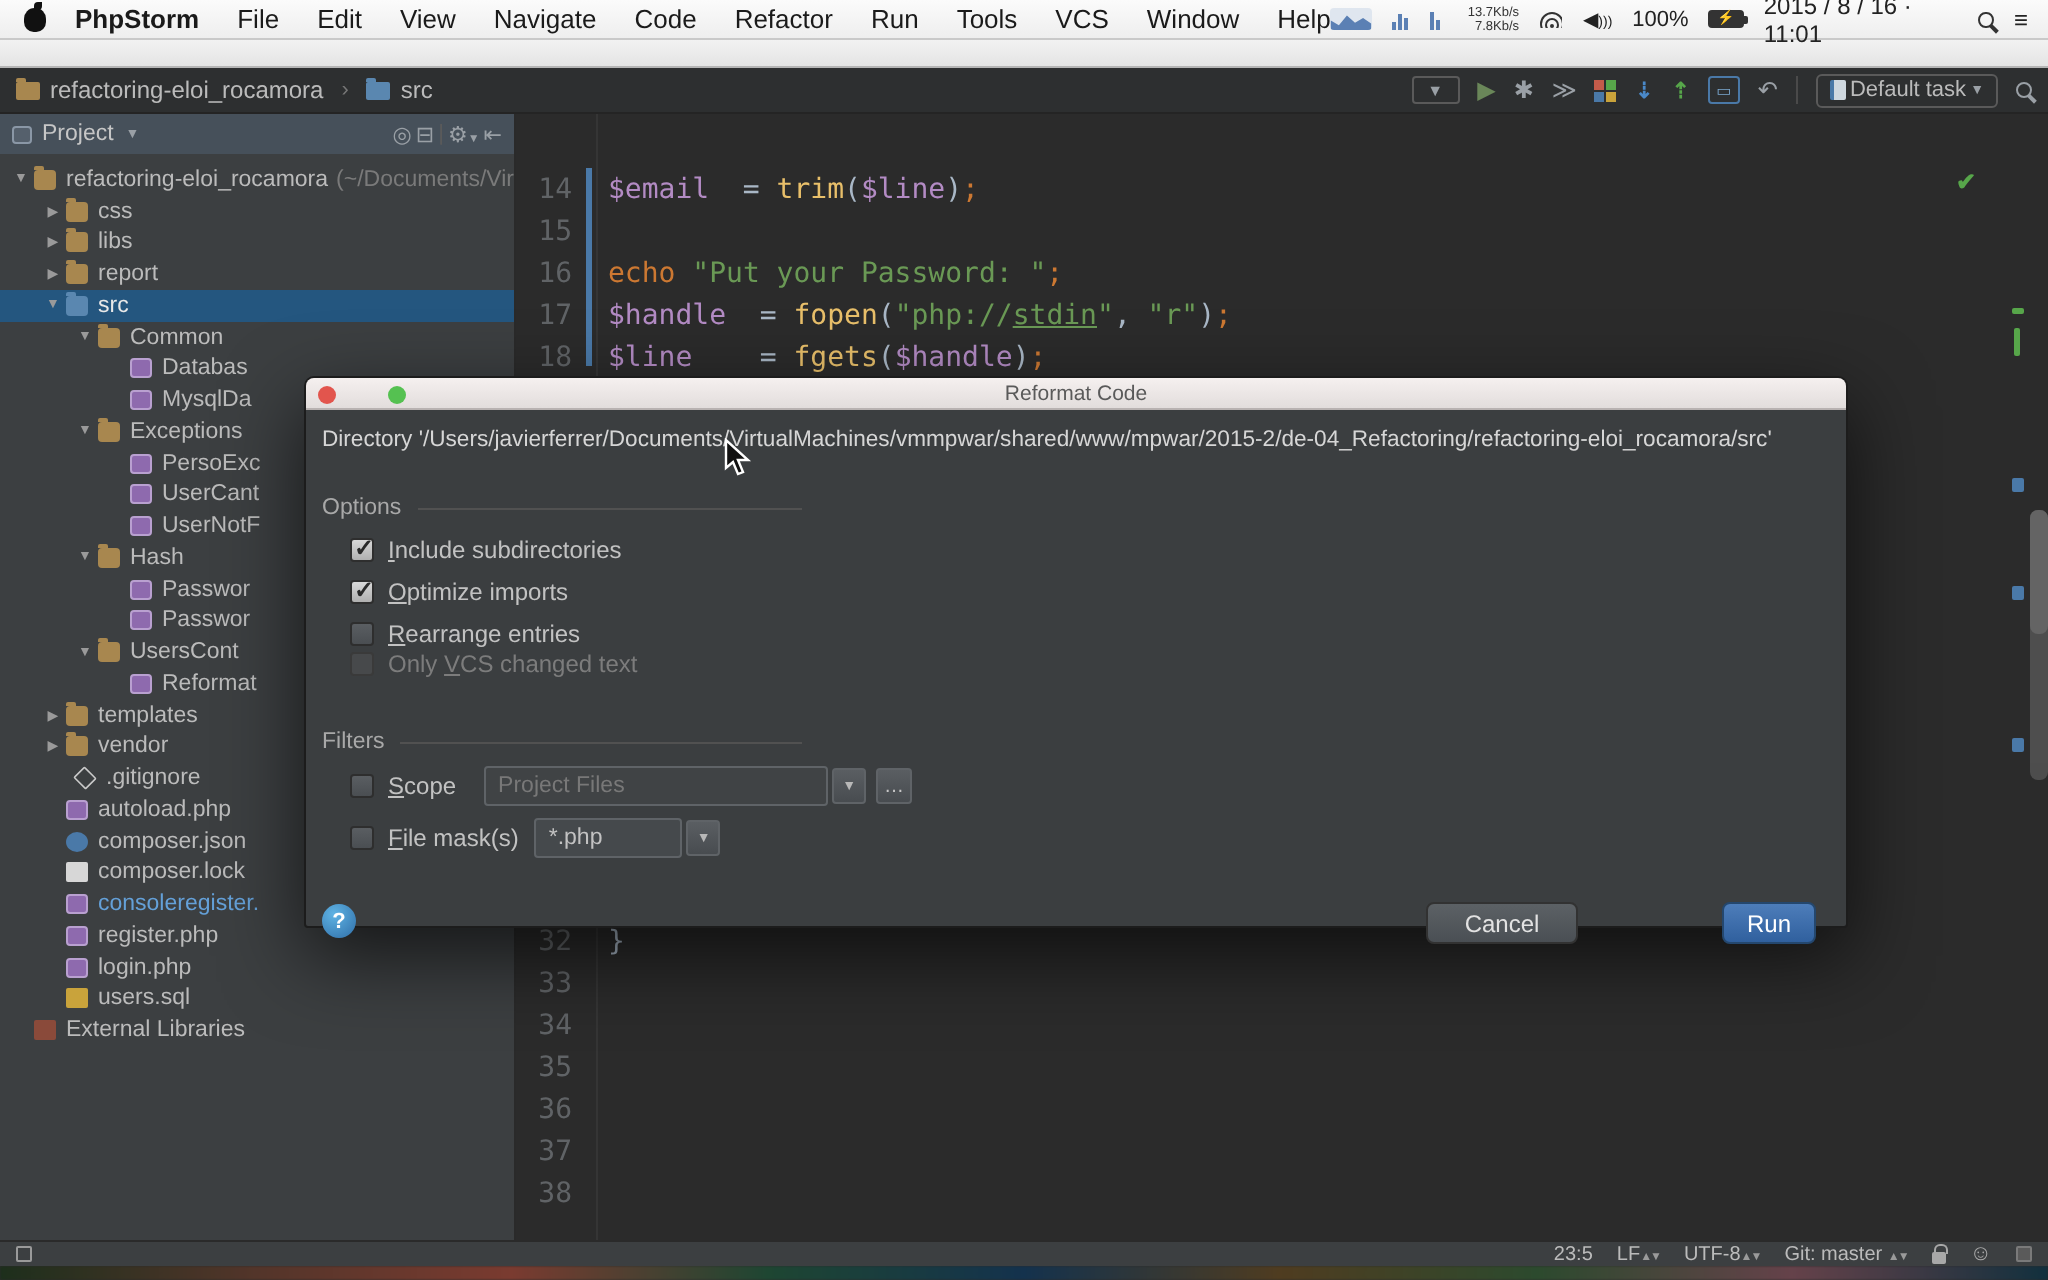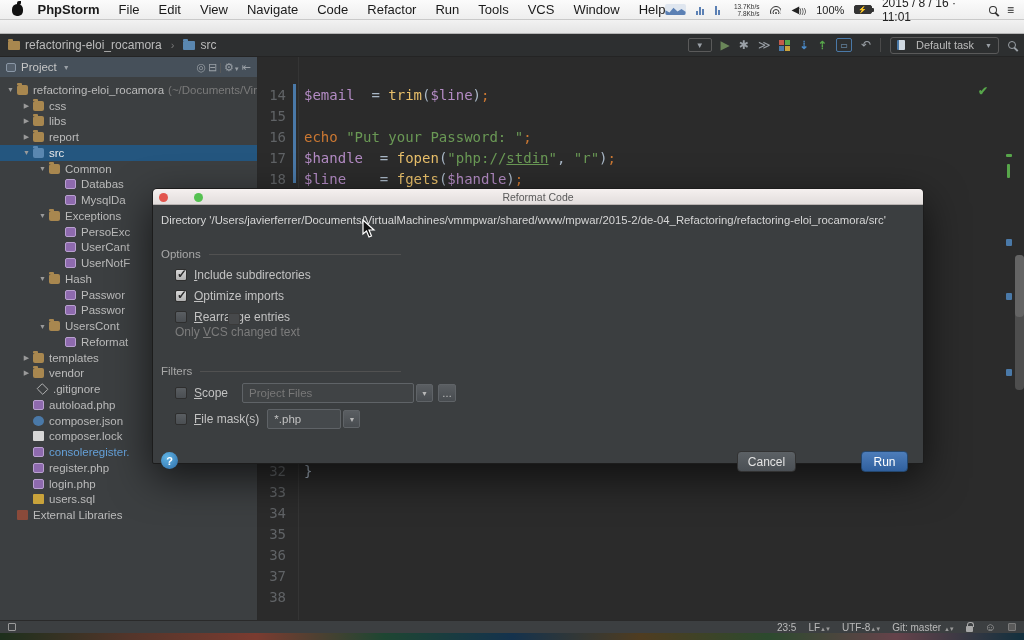--- a/index.html
+++ b/index.html
@@ -52,21 +52,21 @@
   .mini-folder::before { content:""; position:absolute; top:-2px; left:0; width:5px; height:2px; background:inherit; border-radius:1px 1px 0 0; }
   .mini-folder.blue { background:#5a87b0; }
   #toolbar .right { margin-left:auto; display:flex; align-items:center; gap:9px; }
   .tb-ic { color:#9aa0a6; font-size:12px; line-height:1; }
   .tb-box { width:24px; height:14px; border:1px solid #5a5a5a; border-radius:2px; color:#9aa0a6;
     font-size:8px; display:flex; align-items:center; justify-content:center; }
   .grid4 { display:grid; grid-template-columns:5px 5px; grid-template-rows:5px 5px; gap:1px; }
   .grid4 i { display:block; }
   .vcs { position:relative; font-size:11px; font-weight:bold; }
   .vcs.down { color:#4a89c8; } .vcs.up { color:#57a64a; }
-  .task-combo { display:flex; align-items:center; gap:11px; border:1px solid #5a5a5a; border-radius:3px;
+  .task-combo { display:flex; align-items:center; gap:2px; border:1px solid #5a5a5a; border-radius:3px;
     height:17px; padding:0 6px; color:#bbb; font-size:11px; }
   .task-doc { width:8px; height:10px; background:#cfd8e0; border-radius:1px; border-left:2px solid #4a79a8; }
   .mag.dark { border-color:#9aa0a6; } .mag.dark::after { background:#9aa0a6; }
 
   
   #main { position:absolute; left:0; top:57px; width:1024px; height:563px; }
 
   
   #project-panel { position:absolute; left:0; top:0; width:258px; height:563px; background:#3c3f41;
     border-right:1px solid #2a2a2a; overflow:hidden; }
@@ -134,21 +134,21 @@
   .combo-arrow-btn { width:17px; height:18px; background:linear-gradient(#5a5e62,#484c50); border:1px solid #5f6367;
     border-radius:2px; margin-left:2px; display:flex; align-items:center; justify-content:center;
     color:#b8b8b8; font-size:7px; }
   .more-btn { width:18px; height:18px; background:linear-gradient(#5a5e62,#484c50); border:1px solid #5f6367;
     border-radius:2px; margin-left:5px; color:#c8c8c8; font-size:10px; display:flex; align-items:center; justify-content:center; }
   #help-btn { position:absolute; left:8px; top:247px; width:17px; height:17px; border-radius:50%;
     background:radial-gradient(circle at 35% 30%, #5fb3e4, #2f6ea8); color:#fff; font-size:11px; font-weight:bold;
     display:flex; align-items:center; justify-content:center; }
   .dlg-btn { position:absolute; top:246px; height:21px; border-radius:4px; font-size:12px; color:#e2e2e2;
     display:flex; align-items:center; justify-content:center; }
-  #cancel-btn { right:127px; width:59px; background:linear-gradient(#5c6165,#4a4f54); border:1px solid #323232; }
+  #cancel-btn { right:134px; width:76px; background:linear-gradient(#5c6165,#4a4f54); border:1px solid #323232; }
   #run-btn { right:15px; width:47px; background:linear-gradient(#4d7dba,#30609e); border:1px solid #24476e; color:#fff; }
 
   
   #statusbar { position:absolute; left:0; top:620px; width:1024px; height:13px; background:#3c3f41;
     display:flex; align-items:center; font-size:10px; color:#bbbbbb; padding:0 8px; z-index:30;
     border-top:1px solid #2a2a2a; }
   #statusbar .right { margin-left:auto; display:flex; align-items:center; gap:12px; }
   .updown { font-size:6px; color:#9a9a9a; letter-spacing:-1px; }
   .sq-icon { width:8px; height:8px; border:1px solid #9a9a9a; border-radius:1px; }
   .lock-icon { width:7px; height:6px; background:#a8a8a8; border-radius:1px; position:relative; margin-top:3px; }
@@ -457,21 +457,21 @@
             <span class="cb-label"><u>I</u>nclude subdirectories</span>
           </div>
           <div class="cb-row" style="top: 83px;">
             <span class="cb checked"></span>
             <span class="cb-label"><u>O</u>ptimize imports</span>
           </div>
           <div class="cb-row" style="top: 104px;">
             <span class="cb"></span>
             <span class="cb-label"><u>R</u>earrange entries</span>
           </div>
-          <div class="cb-row disabled" style="top: 108px; flex-direction: column;">
+          <div class="cb-row disabled" style="top: 119px;">
             <span class="cb"></span>
             <span class="cb-label">Only <u>V</u>CS changed text</span>
           </div>
         </div>
 
       <div class="group-label" style="top:160px">
         <span>Filters</span>
           <span class="rule"></span>
       </div>
 

